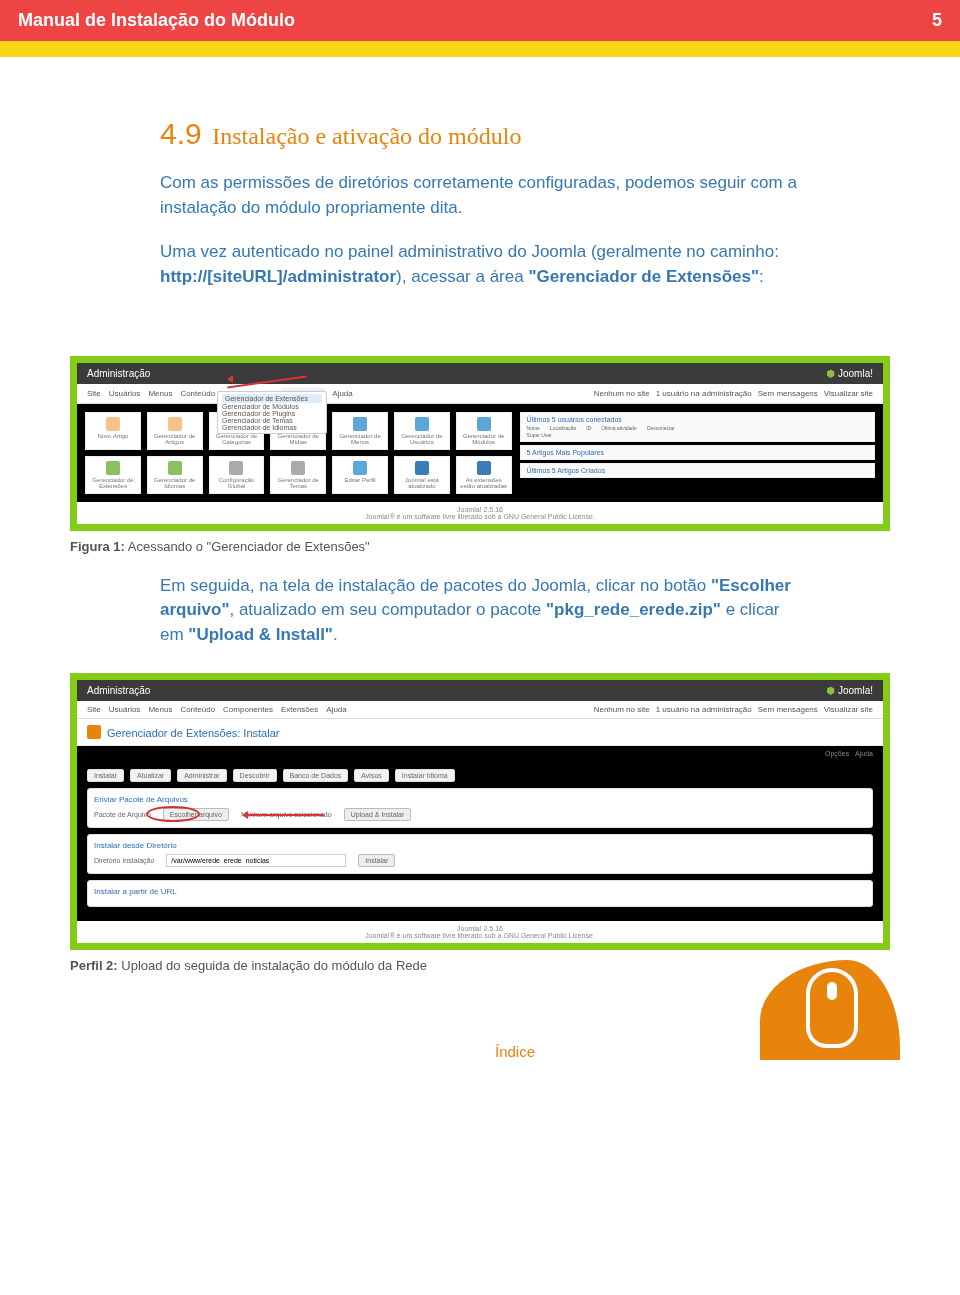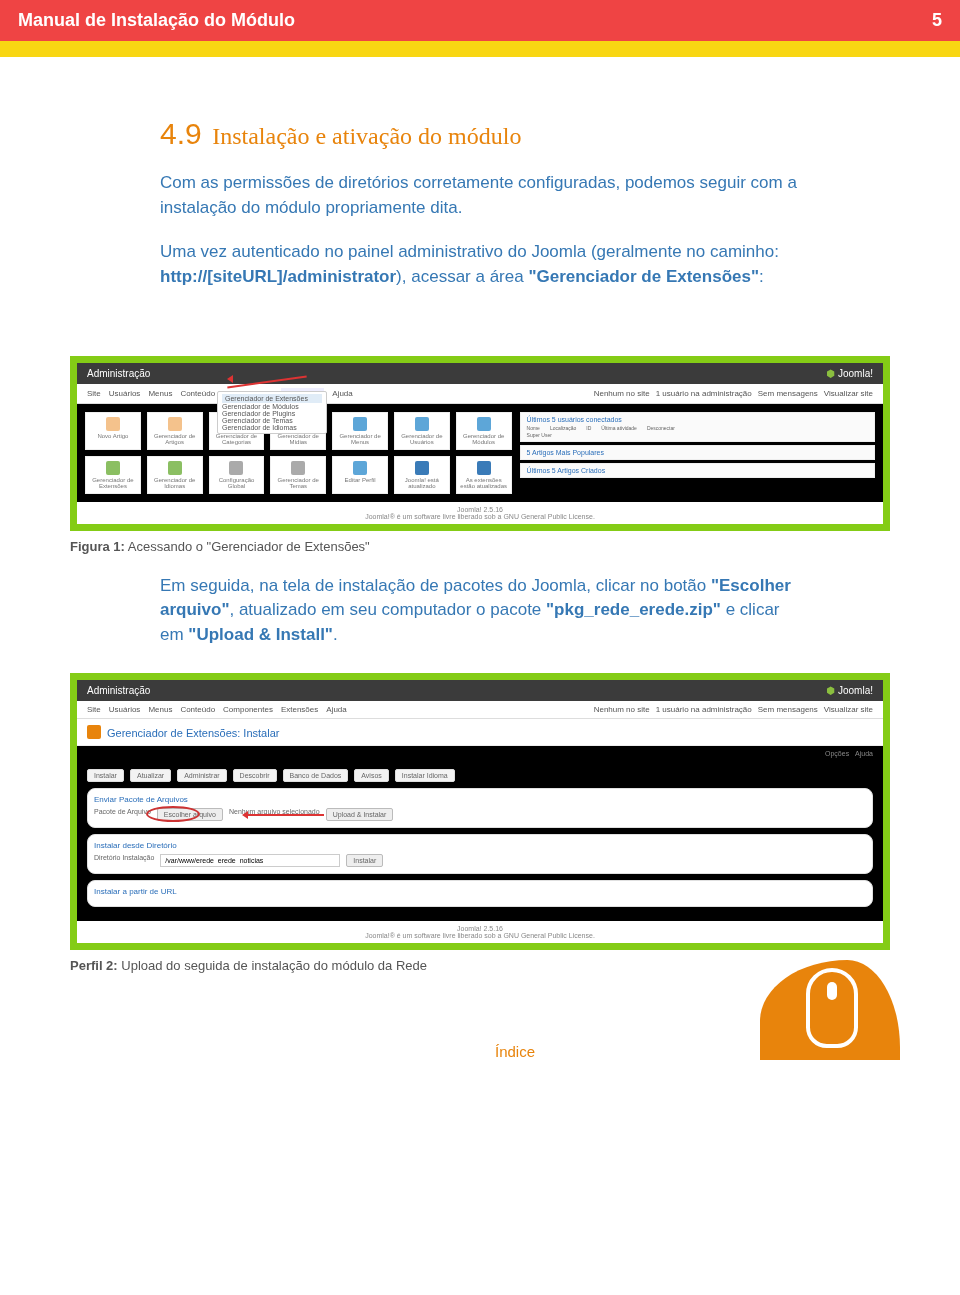--- a/index.html
+++ b/index.html
@@ -132,23 +132,23 @@
   }
   .fig-caption b { font-weight:700; }
   .ss2-title {
     background:#fff; padding:6px 10px; font-size:11px; color:#2a6eb9;
     display:flex; align-items:flex-end; gap:6px; border-bottom:1px solid #eee;
   }
   .ss2-title .box{ width:14px;height:14px;background:#e8840c;border-radius:2px;display:inline-block;}
   .ss2-body{ padding:8px 10px; font-size:7px; color:#666; }
   .ss2-tabs{ display:flex; gap:6px; margin-bottom:6px; }
   .ss2-tabs span{ background:#f3f3f3; border:1px solid #ddd; padding:2px 6px; border-radius:2px; }
-  .ss2-group{ border:1px solid #e0e0e0; border-radius:8px; padding:6px; margin-bottom:6px; background:#fff;}
+  .ss2-group{ border:1px solid #e0e0e0; border-radius:3px; padding:6px; margin-bottom:6px; background:#fff;}
   .ss2-group .gh{ color:#2a6eb9; font-size:8px; margin-bottom:4px;}
-  .ss2-row{ display:flex; gap:6px; align-items:flex-start; position:relative;}
+  .ss2-row{ display:flex; gap:12px; align-items:center; position:relative;}
   .ss2-row input{ font-size:7px; padding:2px 4px; border:1px solid #ccc; width:180px;}
   .ss2-btn{ background:#eee; border:1px solid #bbb; border-radius:2px; padding:2px 6px; font-size:7px;}
   .red-circle{
     position:absolute; border:2px solid #c33; border-radius:50%;
     width:54px; height:16px; left:52px; top:-2px;
   }
   .red-arr2{
     position:absolute; width:80px;height:2px;background:#d33;
     left:150px; top:6px;
   }

